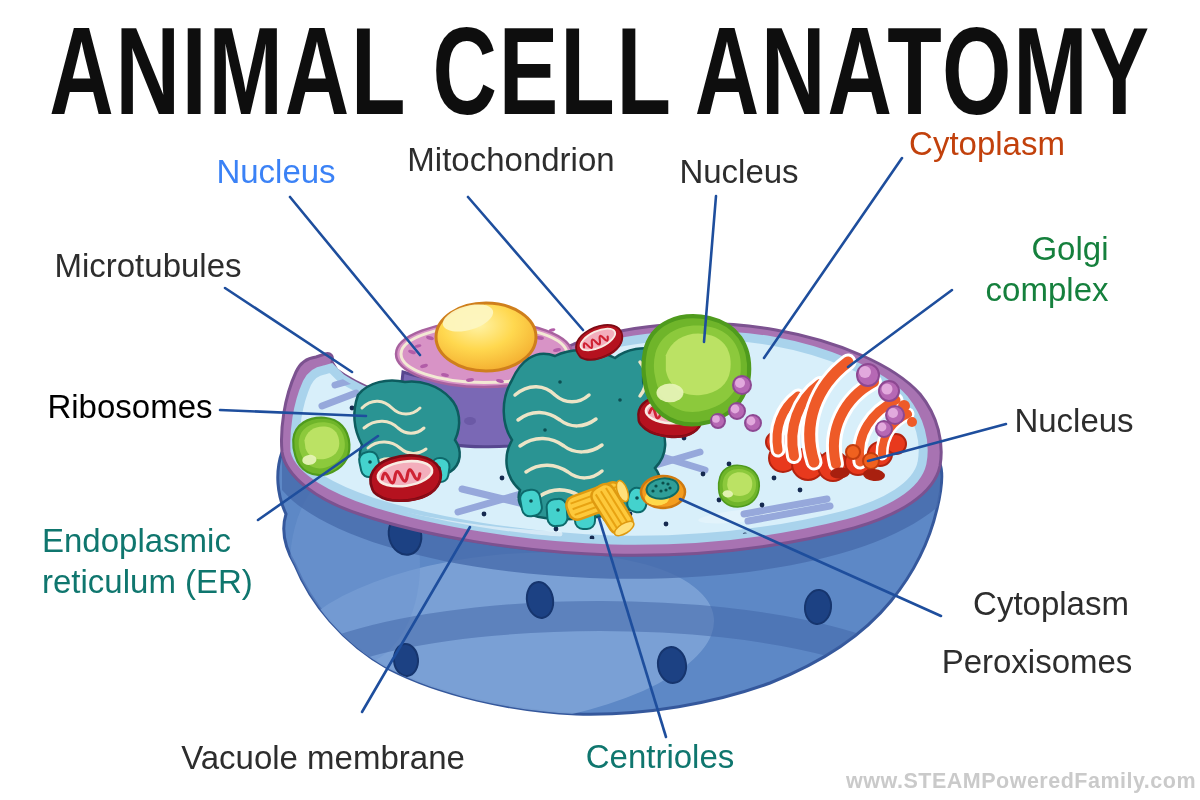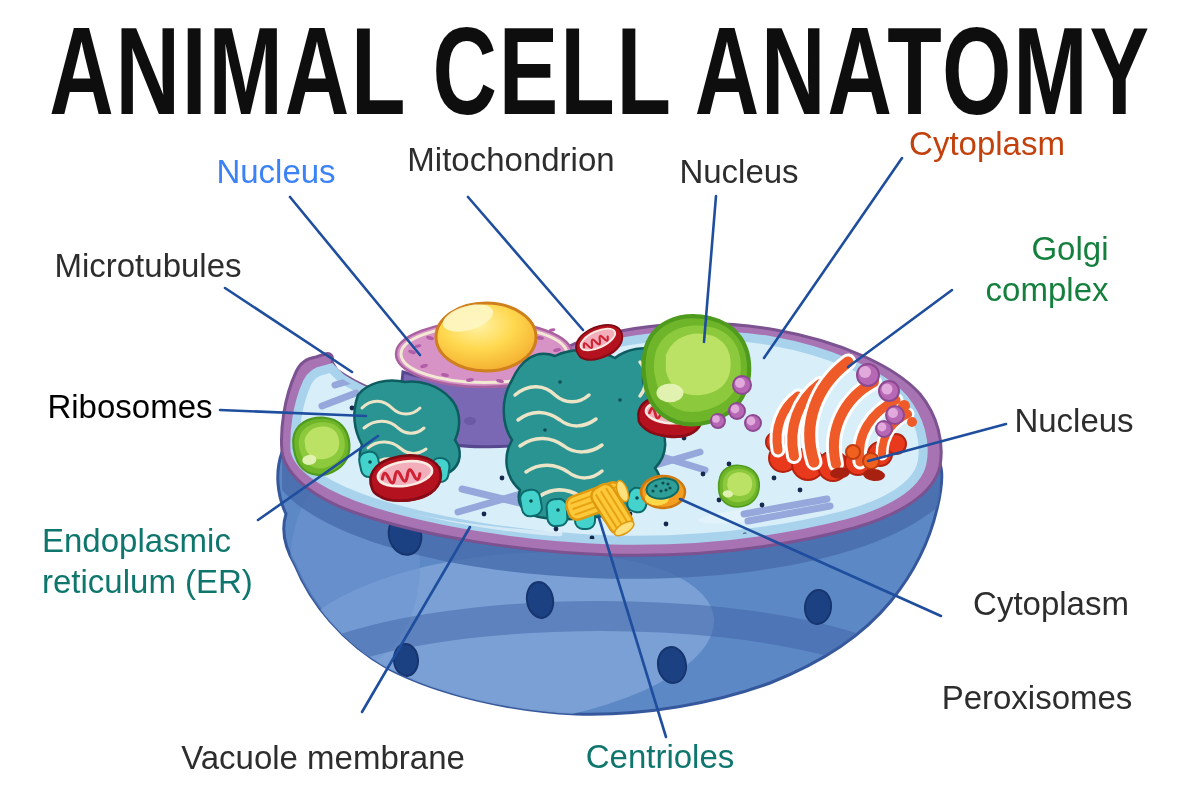--- a/index.html
+++ b/index.html
@@ -334,18 +334,19 @@
       <div class="label" style="left: 511px; top: 160px; color: rgb(45, 45, 45);">Mitochondrion</div>
       <div class="label" style="left: 739px; top: 172px; color: rgb(45, 45, 45);">Nucleus</div>
       <div class="label" style="left: 987px; top: 144px; color: #c2410c;">Cytoplasm</div>
       <div class="label" style="left: 148px; top: 266px; color: rgb(45, 45, 45);">Microtubules</div>
       <div class="label" style="left: 1017px; top: 269px; color: #15803d; text-align: right;">Golgi complex</div>
       <div class="label" style="left: 130px; top: 407px; color: #000000;">Ribosomes</div>
       <div class="label" style="left: 1074px; top: 421px; color: rgb(45, 45, 45);">Nucleus</div>
       <div class="label left" style="left: 42px; top: 541px; color: #0f766e; margin-top: 20px;">Endoplasmic
 reticulum (ER)</div>
       <div class="label" style="left: 1051px; top: 604px; color: rgb(45, 45, 45);">Cytoplasm</div>
-      <div class="label" style="left: 1037px; top: 662px; color: rgb(45, 45, 45); margin-top: 36px;">Peroxisomes</div>
+      <div class="label" style="left: 1037px; top: 662px; color: rgb(45, 45, 45);">Peroxisomes</div>
       <div class="label" style="left: 323px; top: 758px; color: rgb(45, 45, 45);">Vacuole membrane</div>
       <div class="label" style="left: 660px; top: 757px; color: #0f766e; text-align: center;">Centrioles</div>
     </div>
 
+  <div class="watermark">www.STEAMPoweredFamily.com</div>
 </div>
 
 </body></html>

